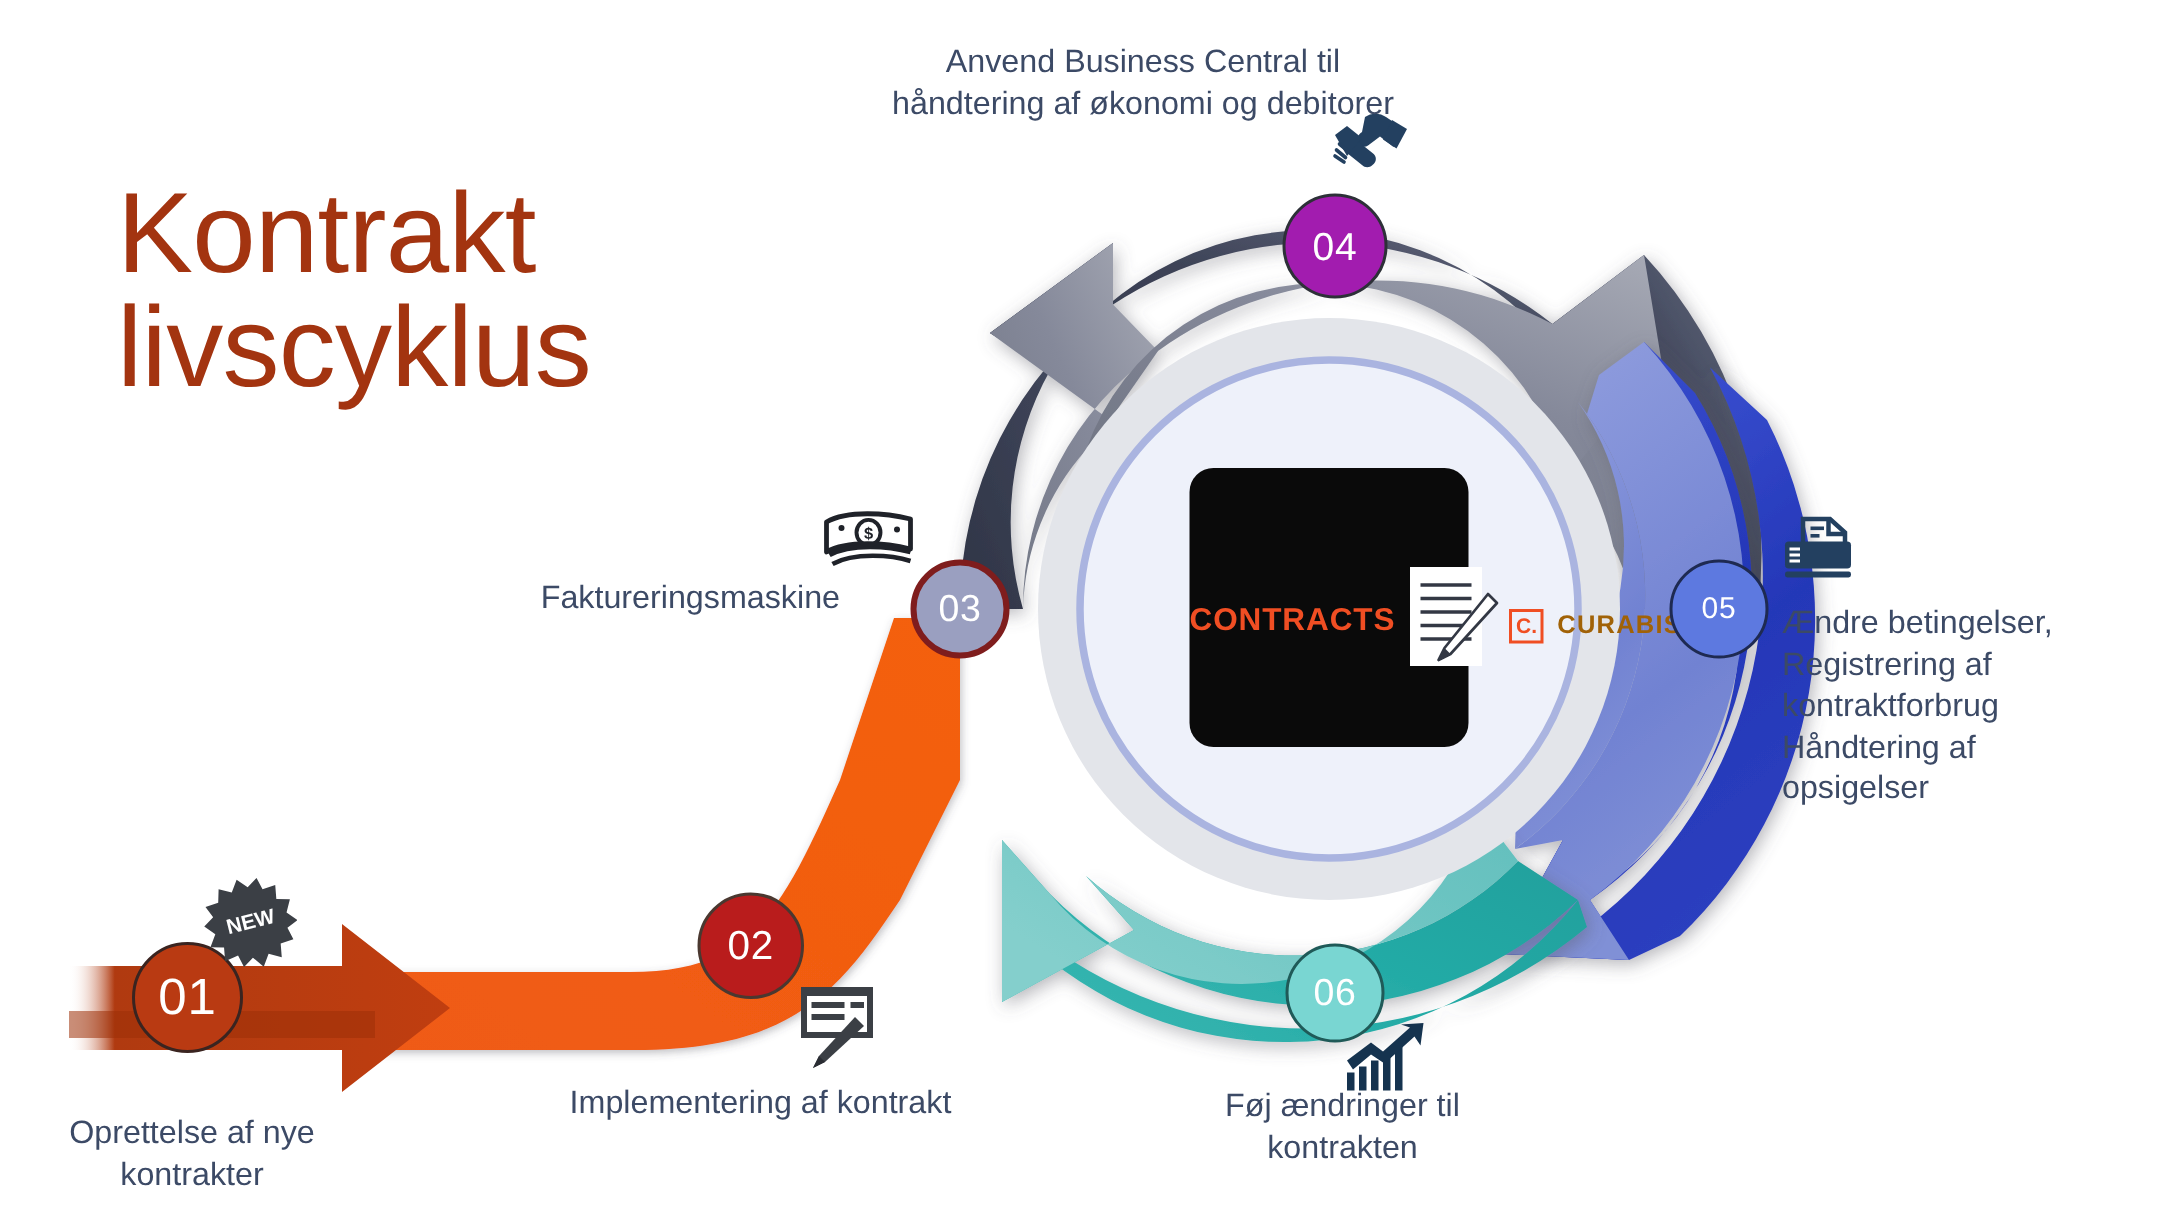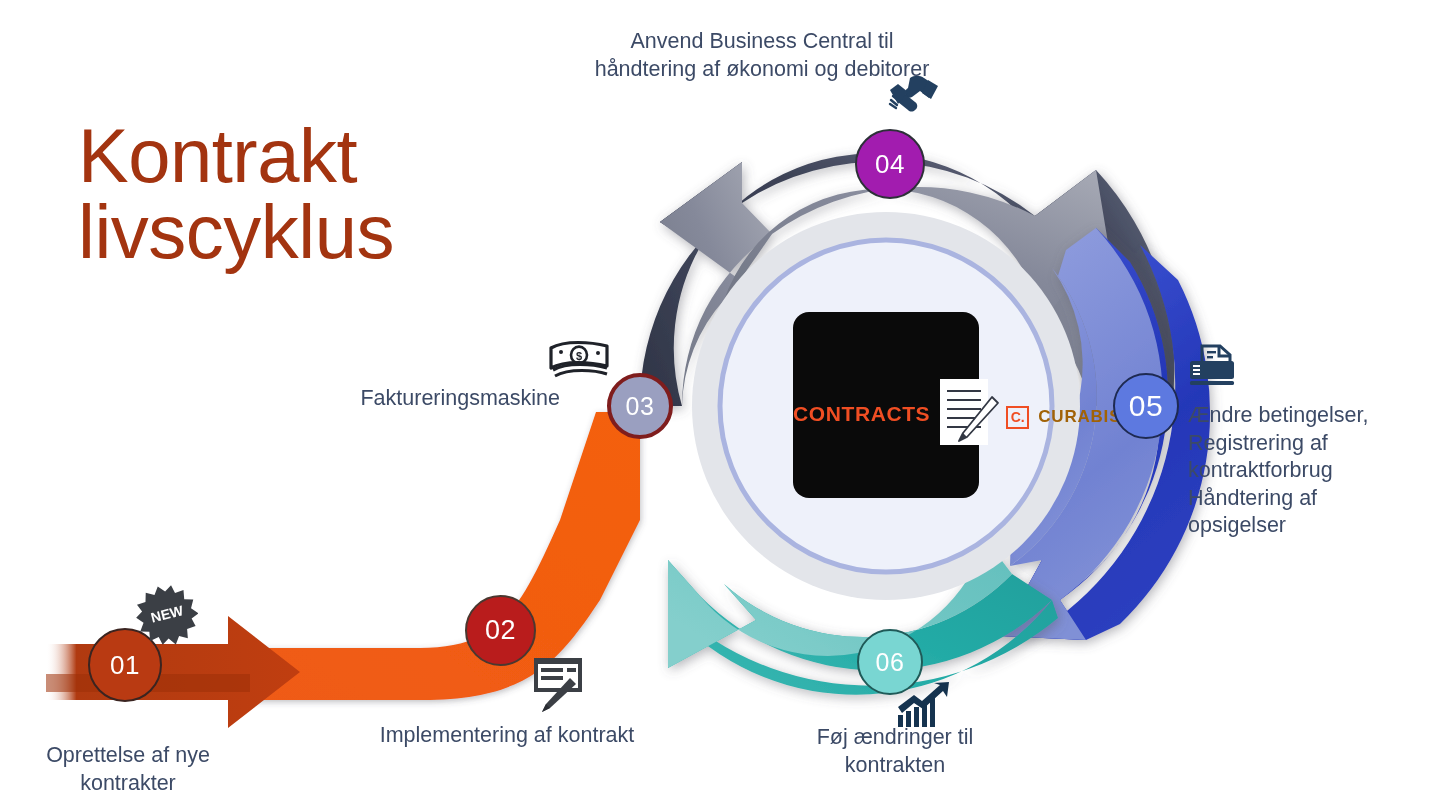--- a/index.html
+++ b/index.html
@@ -61,29 +61,29 @@
     display: flex;
     align-items: center;
     justify-content: center;
     color: #ffffff;
     font-size: 27px;
     font-weight: 400;
     letter-spacing: 0.5px;
     box-sizing: border-box;
   }
   #circle-01 { left: 88px;  top: 628px; width: 74px; height: 74px;
-               background:#b93a12; border:2px solid #3a2420; font-size:26px;}
+               background:#b93a12; border:2px solid #3a2420; font-size:34px;}
   #circle-02 { left: 465px; top: 595px; width: 71px; height: 71px;
                background:#b91c1c; border:2px solid #4a3830; }
   #circle-03 { left: 607px; top: 373px; width: 66px; height: 66px;
                background:#9a9fc0; border:4px solid #7f1d1d; font-size:25px;}
   #circle-04 { left: 855px; top: 129px; width: 70px; height: 70px;
                background:#a21caf; border:2px solid #2d3038; font-size:26px;}
   #circle-05 { left: 1113px;top: 373px; width: 66px; height: 66px;
-               background:#5d79e0; border:2px solid #1e2a52; font-size:30px;}
+               background:#5d79e0; border:2px solid #1e2a52; font-size:20px;}
   #circle-06 { left: 857px; top: 629px; width: 66px; height: 66px;
                background:#79d6d2; border:2px solid #1f5a58; font-size:25px;}
 
   
   .icon { position: absolute; }
   #icon-handshake { left: 884px; top: 72px;  width: 58px; height: 50px; }
   #icon-money     { left: 549px; top: 340px; width: 62px; height: 42px; }
   #icon-printer   { left: 1186px;top: 343px; width: 52px; height: 45px; }
   #icon-signature { left: 526px; top: 656px; width: 62px; height: 58px; }
   #icon-growth    { left: 896px; top: 681px; width: 56px; height: 48px; }

